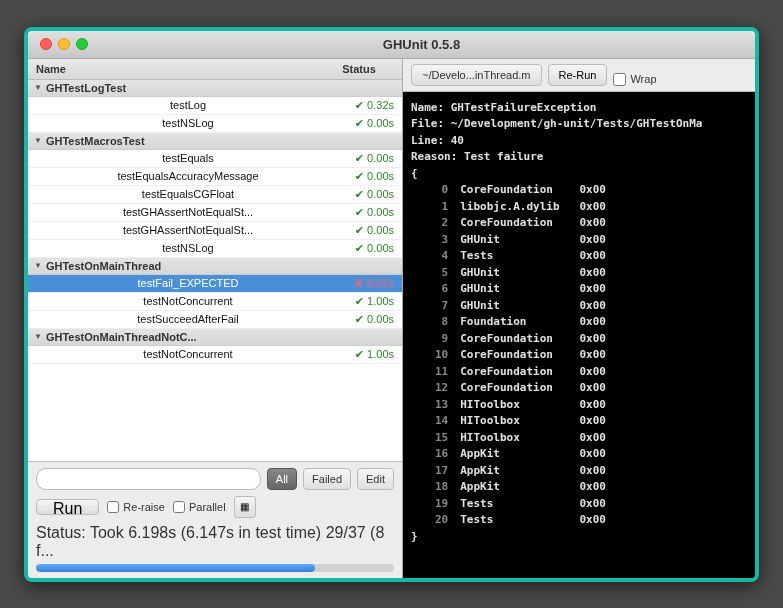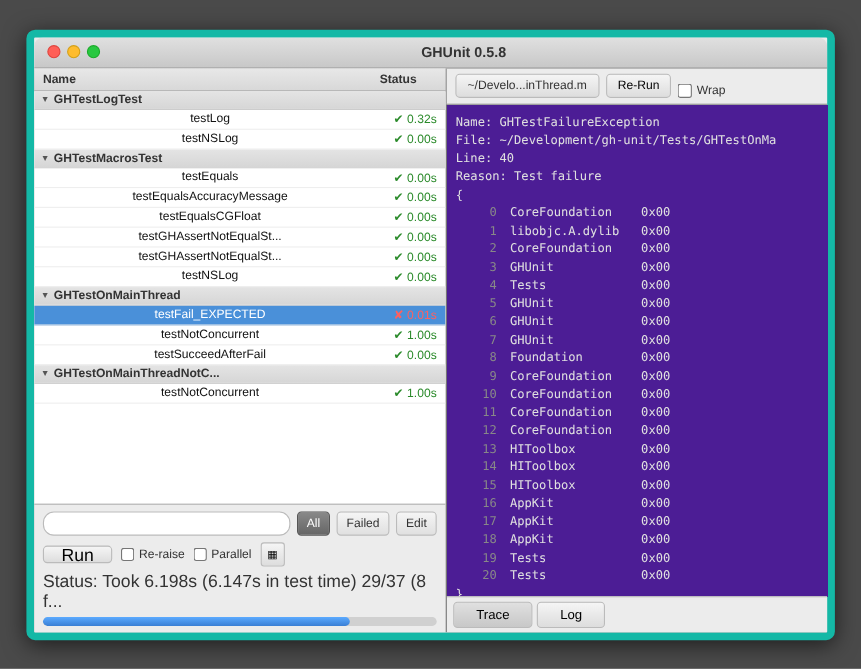--- a/index.html
+++ b/index.html
@@ -14,21 +14,21 @@
     }
     .window {
       width: 735px;
       height: 555px;
       background: #ececec;
       border-radius: 8px;
       box-shadow: 0 4px 20px rgba(0,0,0,0.6);
       display: flex;
       flex-direction: column;
       overflow: hidden;
-      border: 7px solid #14b8a6;
+      border: 4px solid #14b8a6;
     }
     .titlebar {
       background: linear-gradient(to bottom, #e0e0e0, #c8c8c8);
       height: 28px;
       display: flex;
       align-items: center;
       padding: 0 12px;
       border-bottom: 1px solid #aaa;
       border-radius: 8px 8px 0 0;
       flex-shrink: 0;
@@ -241,22 +241,23 @@
       font-size: 11px;
       color: #333;
     }
     .code-area {
       flex: 1;
       overflow-y: auto;
       padding: 8px;
       font-family: "Menlo", "Monaco", monospace;
       font-size: 11px;
       color: #e0e0e0;
-      background: #4c1d95;
+      background: #000000;
       line-height: 1.5;
+      font-weight: bold;
     }
     .code-area .line { white-space: pre; }
     .code-area .num-col {
       display: inline-block;
       width: 24px;
       color: #888;
       text-align: right;
       margin-right: 12px;
     }
     .code-area .lib-name { color: #e0e0e0; }
@@ -435,20 +436,16 @@
           <div class="line">  <span class="num-col">14</span><span class="lib-name">HIToolbox       </span>  <span class="addr">0x00</span></div>
           <div class="line">  <span class="num-col">15</span><span class="lib-name">HIToolbox       </span>  <span class="addr">0x00</span></div>
           <div class="line">  <span class="num-col">16</span><span class="lib-name">AppKit          </span>  <span class="addr">0x00</span></div>
           <div class="line">  <span class="num-col">17</span><span class="lib-name">AppKit          </span>  <span class="addr">0x00</span></div>
           <div class="line">  <span class="num-col">18</span><span class="lib-name">AppKit          </span>  <span class="addr">0x00</span></div>
           <div class="line">  <span class="num-col">19</span><span class="lib-name">Tests           </span>  <span class="addr">0x00</span></div>
           <div class="line">  <span class="num-col">20</span><span class="lib-name">Tests           </span>  <span class="addr">0x00</span></div>
           <div class="line">}</div>
         </div>
 
-      <div class="bottom-tabs">
-        <button class="tab-btn active">Trace</button>
-        <button class="tab-btn">Log</button>
-      </div>
     </div>
 
   </div>
 </div>
 
 </body></html>

